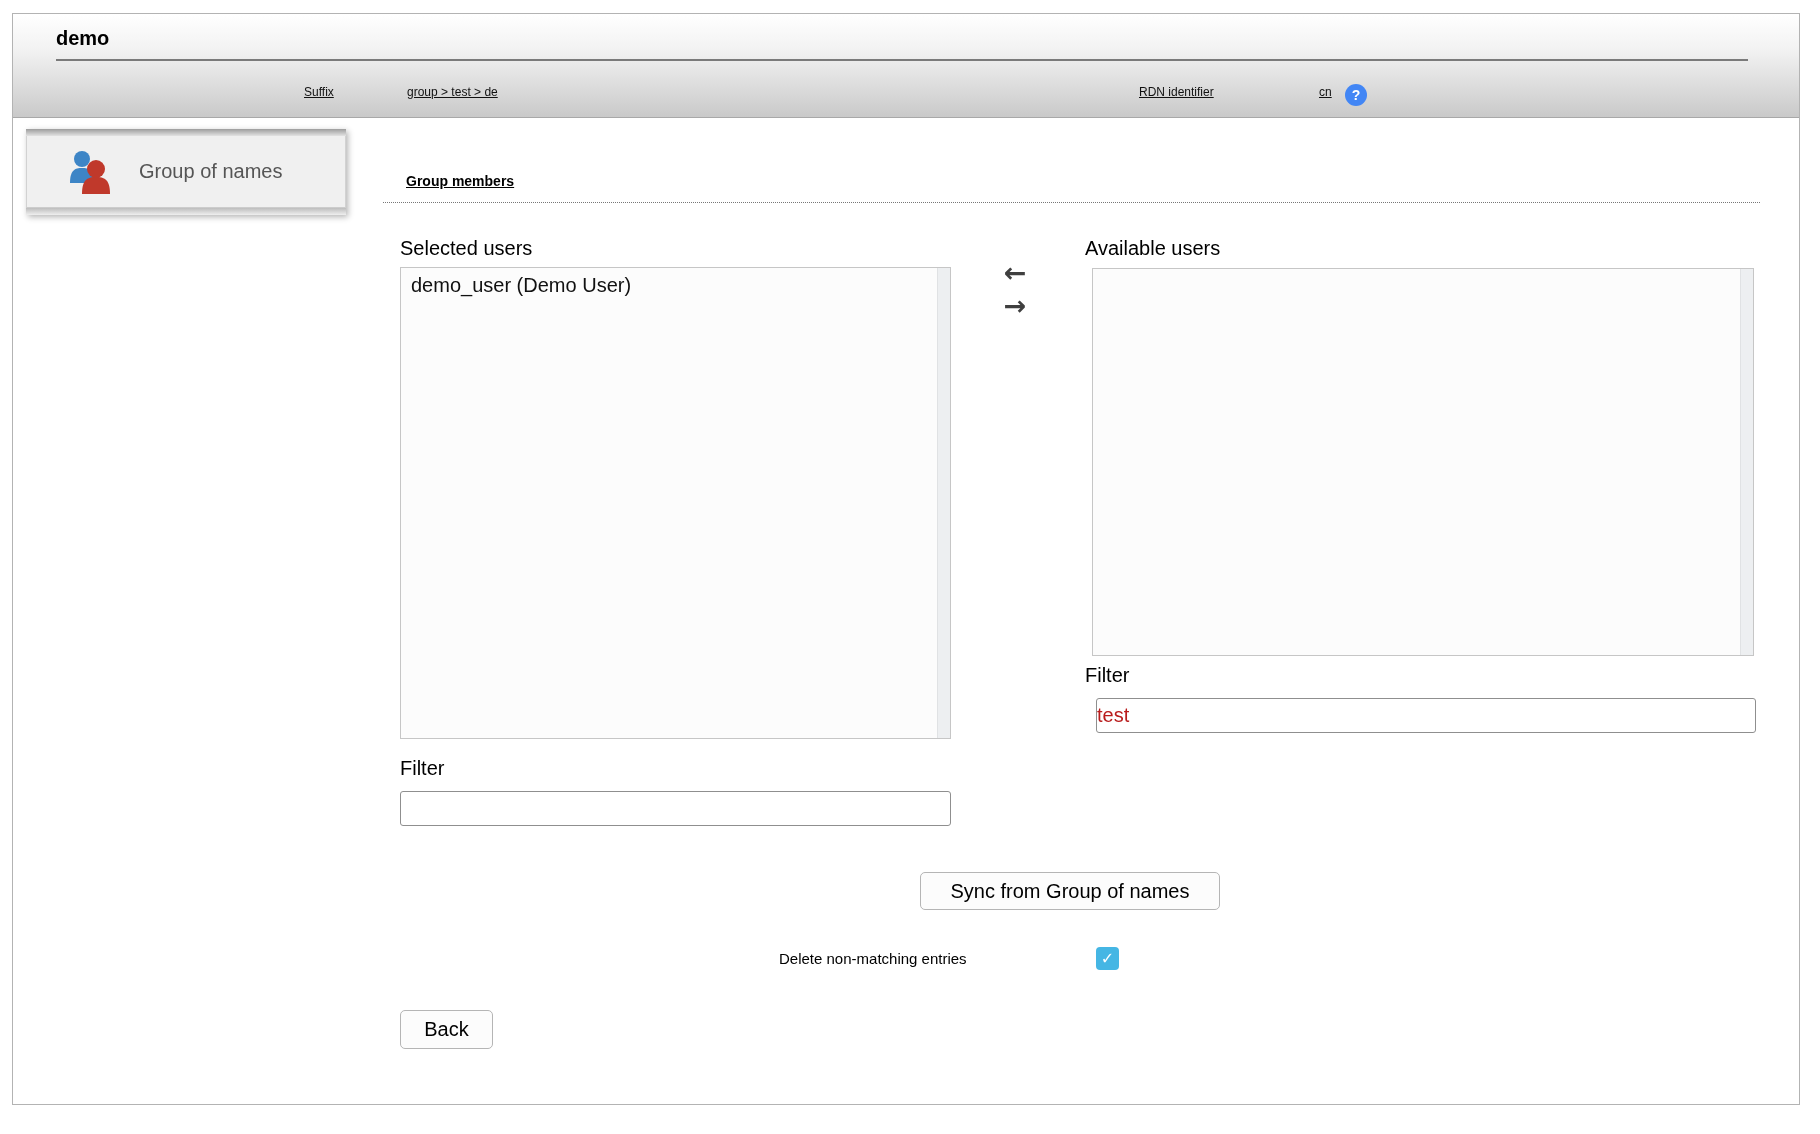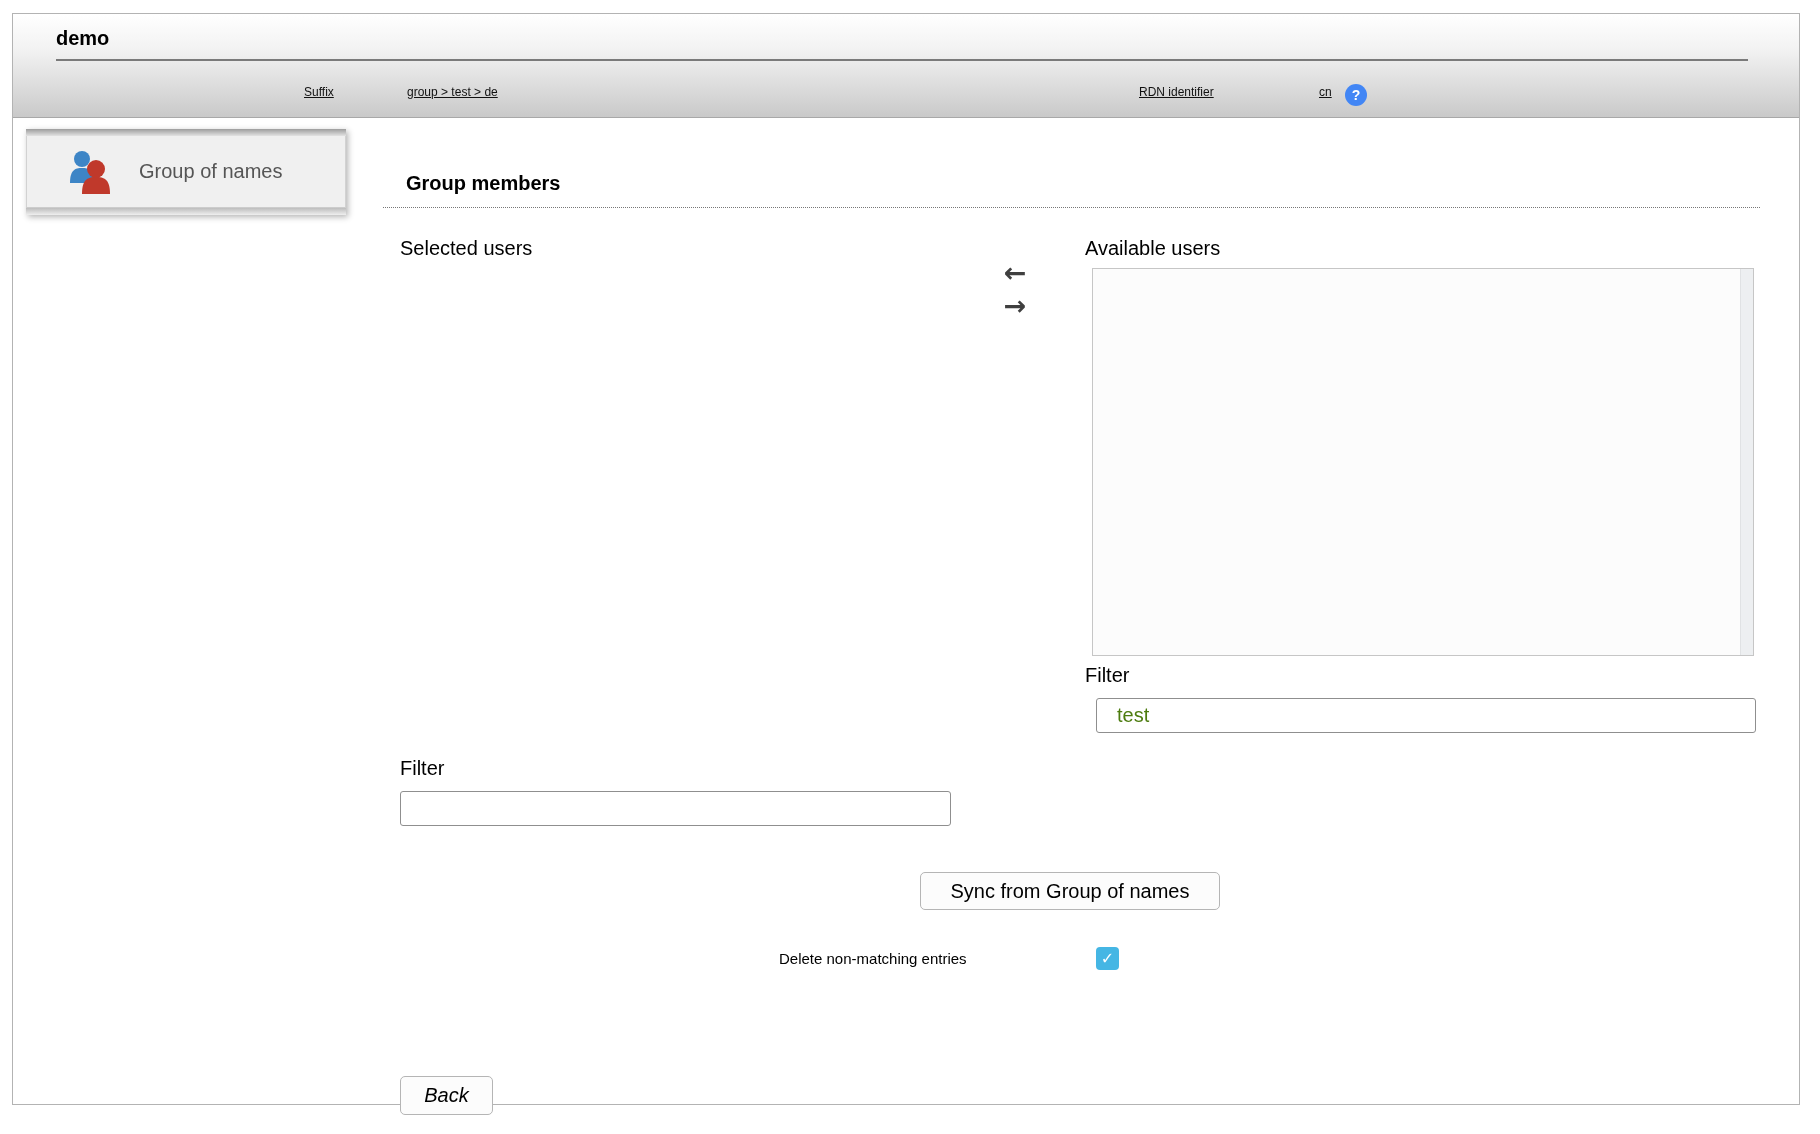--- a/index.html
+++ b/index.html
@@ -73,21 +73,21 @@
   .side-tab .tab-label { font-size: 20px; color: #555; }
   .tab-icon { width: 44px; height: 46px; display: flex; align-items: center; justify-content: center; }
 
   
   .section-title-wrap {
     position: absolute; left: 370px; top: 158px; width: 1377px;
     border-bottom: 1px dotted #777;
     padding-bottom: 12px;
   }
   .section-title {
-    margin-left: 23px; font-size: 20px; font-weight: bold; color: #000;
+    margin-left: 23px; font-size: 14px; font-weight: bold; color: #000; text-decoration: underline;
   }
 
   .field-label { position: absolute; font-size: 20px; color: #000000; white-space: nowrap; }
   .selected-label  { left: 387px; top: 223px; }
   .available-label { left: 1072px; top: 223px; }
   .filter-left-label  { left: 387px; top: 743px; }
   .filter-right-label { left: 1072px; top: 650px; }
 
   .listbox {
     position: absolute;
@@ -118,36 +118,36 @@
     font-size: 27px; font-weight: bold; color: #3f3f3f;
     line-height: 30px; text-align: center;
     cursor: pointer; padding: 0;
   }
 
   .text-input {
     position: absolute;
     border: 1px solid #8f8f8f; border-radius: 3px;
     background: #fff;
     font-family: "Liberation Sans", "DejaVu Sans", sans-serif;
-    font-size: 20px; color: #4d7c0f;
-    padding: 0 20px;
+    font-size: 20px; color: #b91c1c;
+    padding: 0 0;
   }
   .filter-left-input  { left: 387px; top: 777px; width: 551px; height: 35px; }
   .filter-right-input { left: 1083px; top: 684px; width: 660px; height: 35px; }
 
   .btn {
     position: absolute;
     background: #fcfcfc;
     border: 1px solid #b5b5b5; border-radius: 5px;
     font-family: "Liberation Sans", "DejaVu Sans", sans-serif;
     font-size: 20px; color: #000;
     cursor: pointer;
   }
   .sync-btn { left: 907px; top: 858px; width: 300px; height: 38px; }
-  .back-btn { left: 387px; top: 1062px; width: 93px; height: 39px; font-style: italic; }
+  .back-btn { left: 387px; top: 996px; width: 93px; height: 39px; }
 
   .delete-label { position: absolute; left: 766px; top: 936px; font-size: 15px; color: #000000; }
   .checkbox {
     position: absolute; left: 1083px; top: 933px;
     width: 23px; height: 23px; border-radius: 4px;
     background: #45b6e4;
     display: flex; align-items: center; justify-content: center;
     color: #ffffff; font-size: 16px; font-weight: bold;
     cursor: pointer;
   }
@@ -184,20 +184,24 @@
     </div>
 
     <div class="sidebar-bottomstrip"></div>
   </div>
 
   <div class="section-title-wrap">
     <span class="section-title">Group members</span>
   </div>
 
   <span class="field-label selected-label">Selected users</span>
+  <div class="listbox listbox-selected">
+    <div class="list-item">demo_user (Demo User)</div>
+    <div class="scroll-track"></div>
+  </div>
 
   <div class="arrow-col">
     <button class="arrow-btn">←</button>
     <button class="arrow-btn">→</button>
   </div>
 
   <span class="field-label available-label">Available users</span>
   <div class="listbox listbox-available">
     <div class="scroll-track"></div>
   </div>

